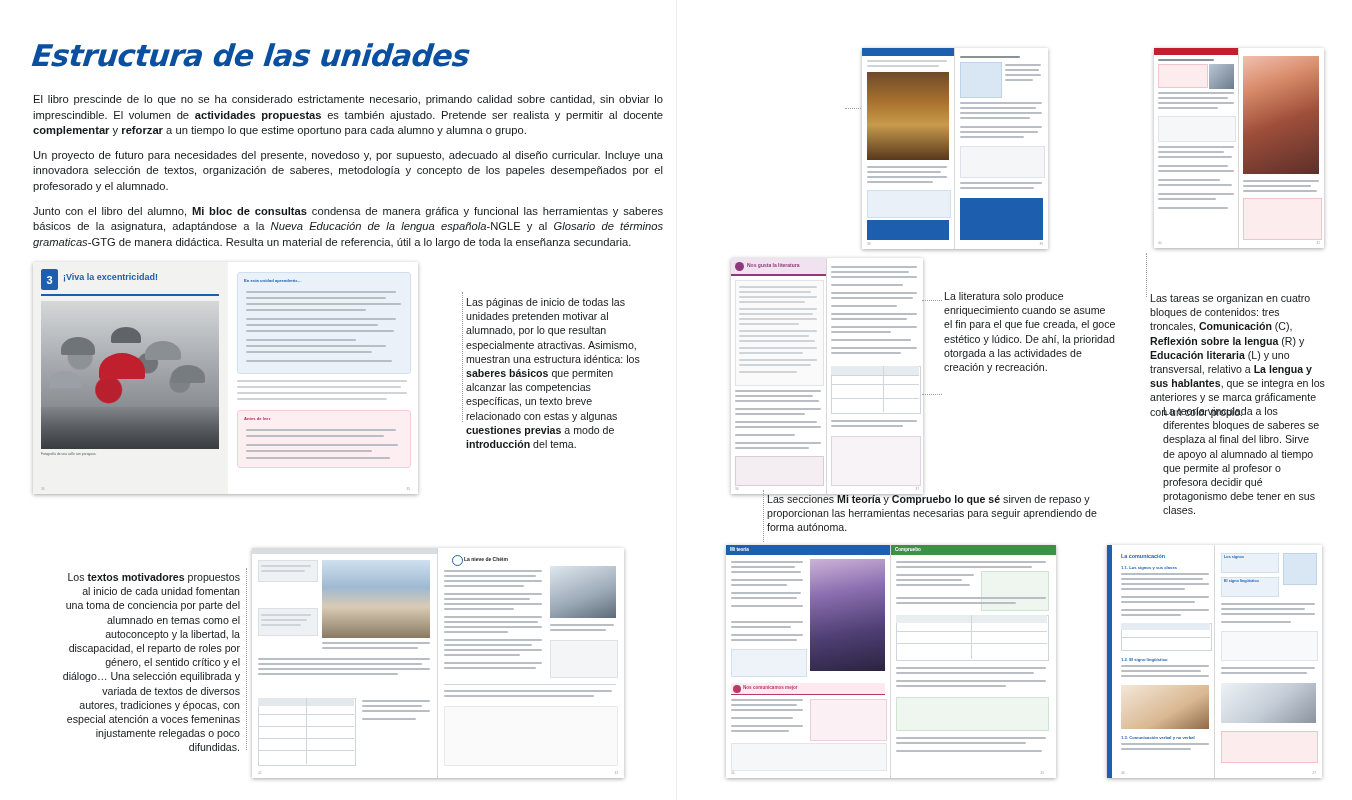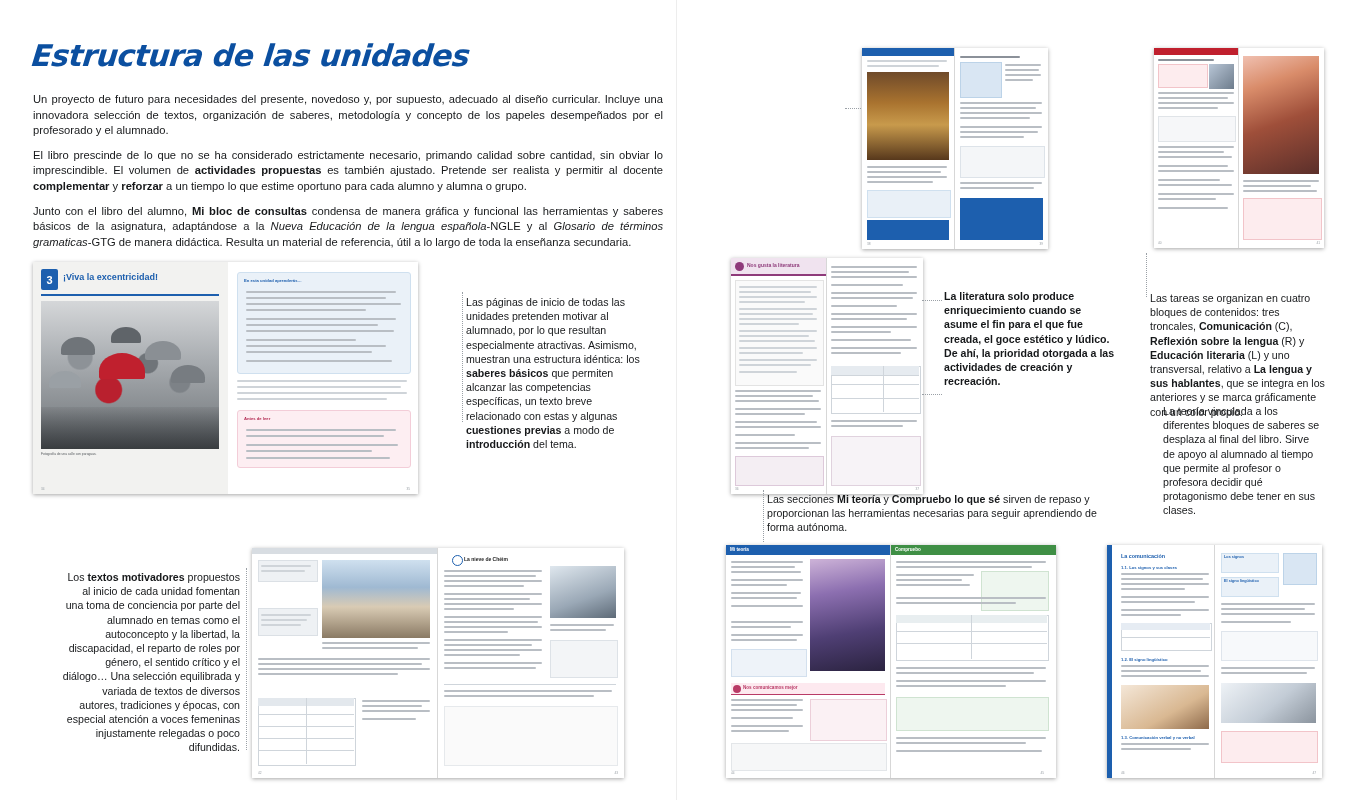--- a/index.html
+++ b/index.html
@@ -94,22 +94,22 @@
   #spread7{left:1107px;top:545px;width:215px;height:233px;}
 </style>
 </head>
 <body>
 
 <div class="page">
 
   <div class="title">Estructura de las unidades</div>
 
   <div class="intro">
+    <p>El libro prescinde de lo que no se ha considerado estrictamente necesario, primando calidad sobre cantidad, sin obviar lo imprescindible. El volumen de <b>actividades propuestas</b> es también ajustado. Pretende ser realista y permitir al docente <b>complementar</b> y <b>reforzar</b> a un tiempo lo que estime oportuno para cada alumno y alumna o grupo.</p>
     <p>Un proyecto de futuro para necesidades del presente, novedoso y, por supuesto, adecuado al diseño curricular. Incluye una innovadora selección de textos, organización de saberes, metodología y concepto de los papeles desempeñados por el profesorado y el alumnado.</p>
-    <p>El libro prescinde de lo que no se ha considerado estrictamente necesario, primando calidad sobre cantidad, sin obviar lo imprescindible. El volumen de <b>actividades propuestas</b> es también ajustado. Pretende ser realista y permitir al docente <b>complementar</b> y <b>reforzar</b> a un tiempo lo que estime oportuno para cada alumno y alumna o grupo.</p>
     <p>Junto con el libro del alumno, <b>Mi bloc de consultas</b> condensa de manera gráfica y funcional las herramientas y saberes básicos de la asignatura, adaptándose a la <i>Nueva Educación de la lengua española</i>-NGLE y al <i>Glosario de términos gramaticas</i>-GTG de manera didáctica. Resulta un material de referencia, útil  a lo largo de toda la enseñanza secundaria.</p>
   </div>
 
   <div class="spread" id="spread1">
     <div class="pg" id="s1-left">
       <div class="s1-badge">3</div>
       <div class="s1-title">¡Viva la excentricidad!</div>
       <div class="s1-rule"></div>
       <div class="s1-photo">
         <div class="umb" style="left:58px;top:52px;width:46px;height:26px;background:#c0202e;"></div>
@@ -295,21 +295,21 @@
       <div class="band" style="left:56px;top:108px;width:1px;height:46px;background:#cfd5db;"></div>
       <div class="band" style="left:4px;top:126px;width:88px;height:1px;background:#cfd5db;"></div>
       <div class="band" style="left:4px;top:140px;width:88px;height:1px;background:#cfd5db;"></div>
       <div class="ln" style="left:4px;top:162px;width:86px;"></div>
       <div class="ln" style="left:4px;top:167px;width:72px;"></div>
       <div class="band" style="left:4px;top:178px;width:88px;height:48px;background:#f7f3f7;border:1px solid #e0d2de;"></div>
       <div class="foot" style="right:4px;">37</div>
     </div>
   </div>
 
-  <div class="cap" style="left:944px;top:289px;width:172px;font-weight:bold;">La literatura solo produce enriquecimiento cuando se asume el fin para el que fue creada, el goce estético y lúdico. De ahí, la prioridad otorgada a las actividades de creación y recreación.</div>
+  <div class="cap" style="left:944px;top:289px;width:172px;">La literatura solo produce enriquecimiento cuando se asume el fin para el que fue creada, el goce estético y lúdico. De ahí, la prioridad otorgada a las actividades de creación y recreación.</div>
   <div class="dot-h" style="left:922px;top:300px;width:20px;"></div>
 
   <div class="dot-h" style="left:922px;top:394px;width:20px;"></div>
 
   <div class="cap" style="left:1150px;top:291px;width:175px;">Las tareas se organizan en cuatro bloques de contenidos: tres troncales, <b>Comunicación</b> (C), <b>Reflexión sobre la lengua</b> (R) y <b>Educación literaria</b> (L) y uno transversal, relativo a <b>La lengua y sus hablantes</b>, que se integra en los anteriores y se marca gráficamente con un color propio.</div>
   <div class="dot-v" style="left:1146px;top:253px;height:44px;"></div>
 
   <div class="cap" style="left:1163px;top:404px;width:160px;">La teoría vinculada a los diferentes bloques de saberes se desplaza al final del libro. Sirve de apoyo al alumnado al tiempo que permite al profesor o profesora decidir qué protagonismo debe tener en sus clases.</div>
 
   <div class="cap" style="left:767px;top:492px;width:345px;">Las secciones <b>Mi teoría</b> y <b>Compruebo lo que sé</b> sirven de repaso y proporcionan las herramientas necesarias para seguir aprendiendo de forma autónoma.</div>

